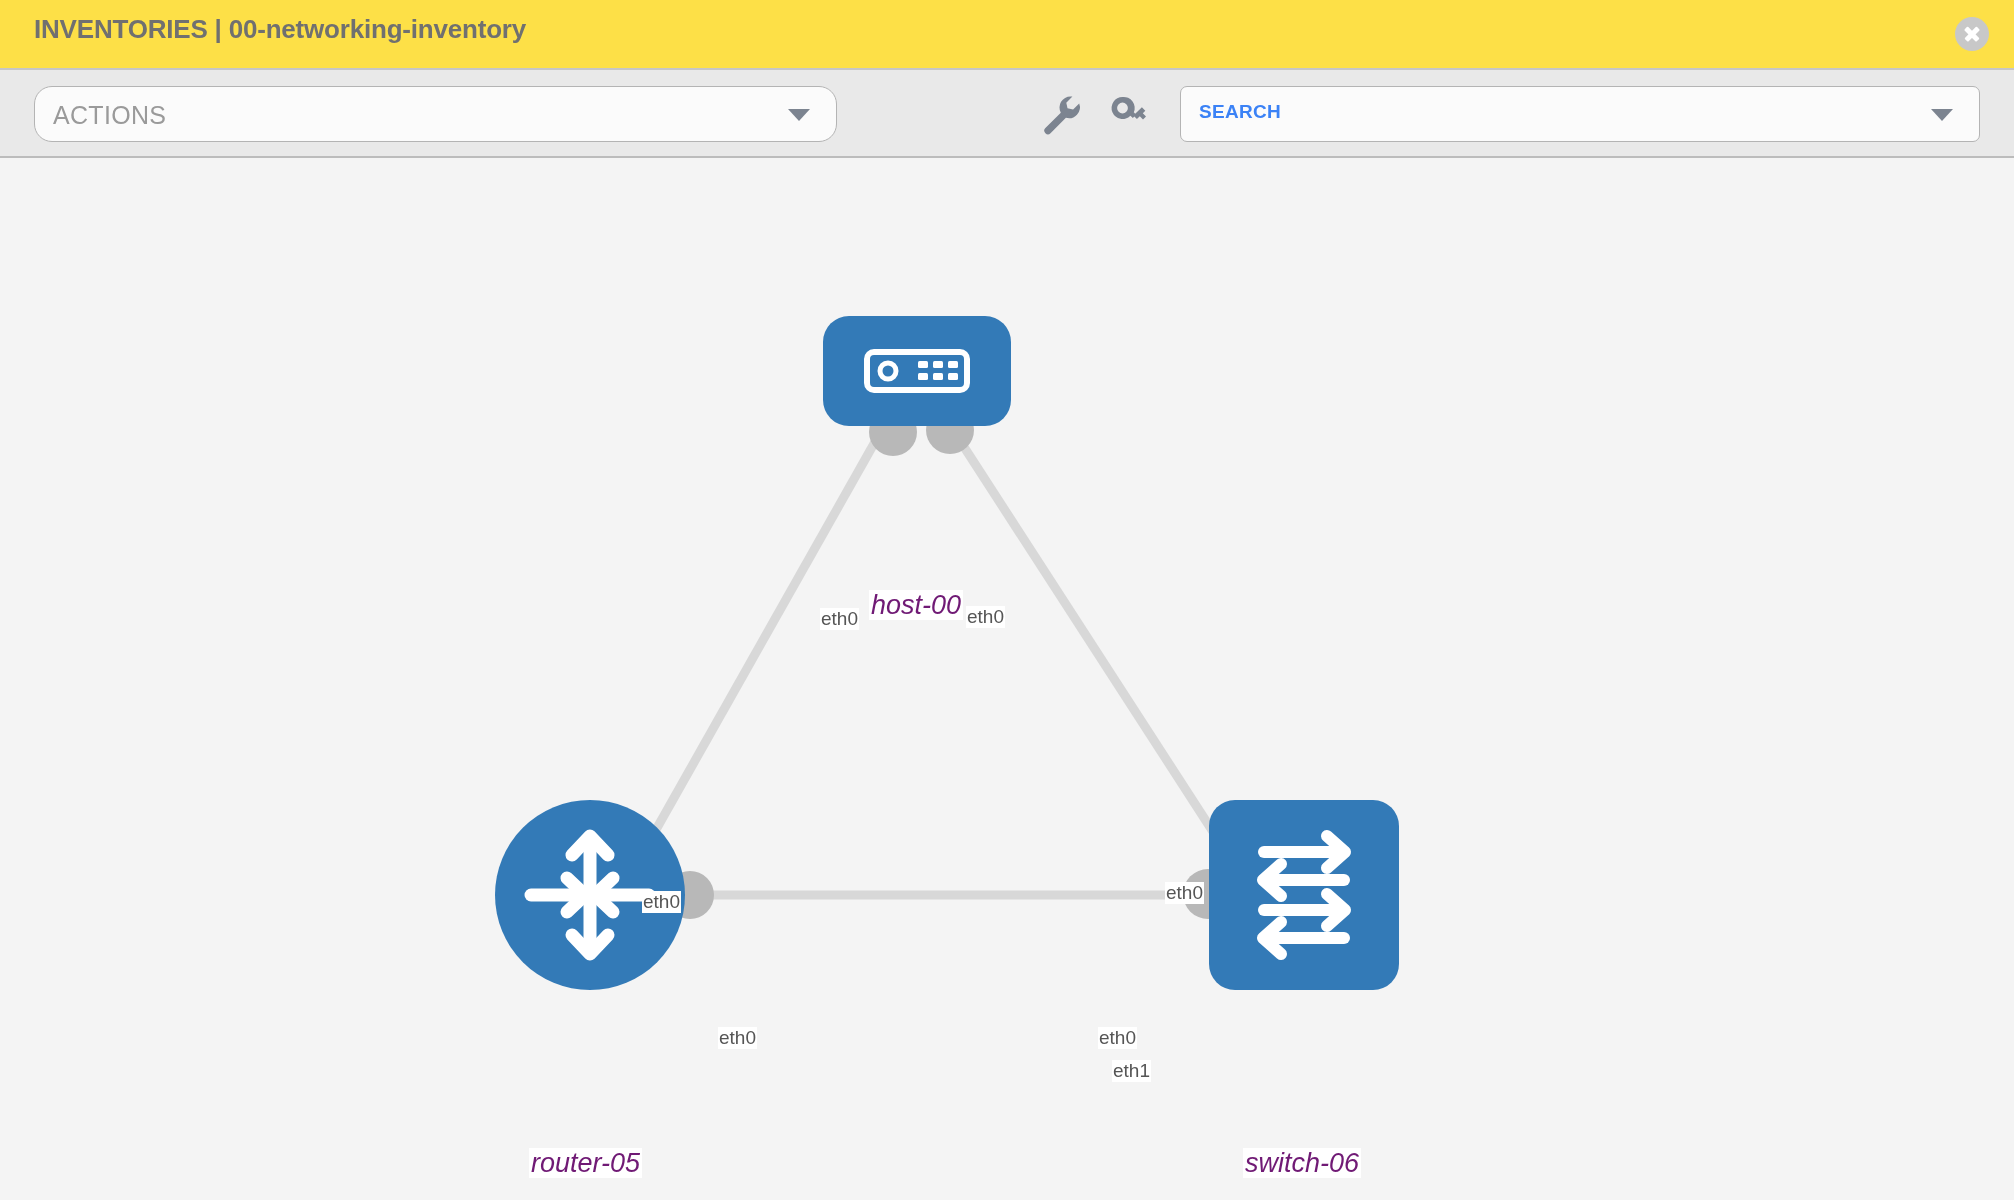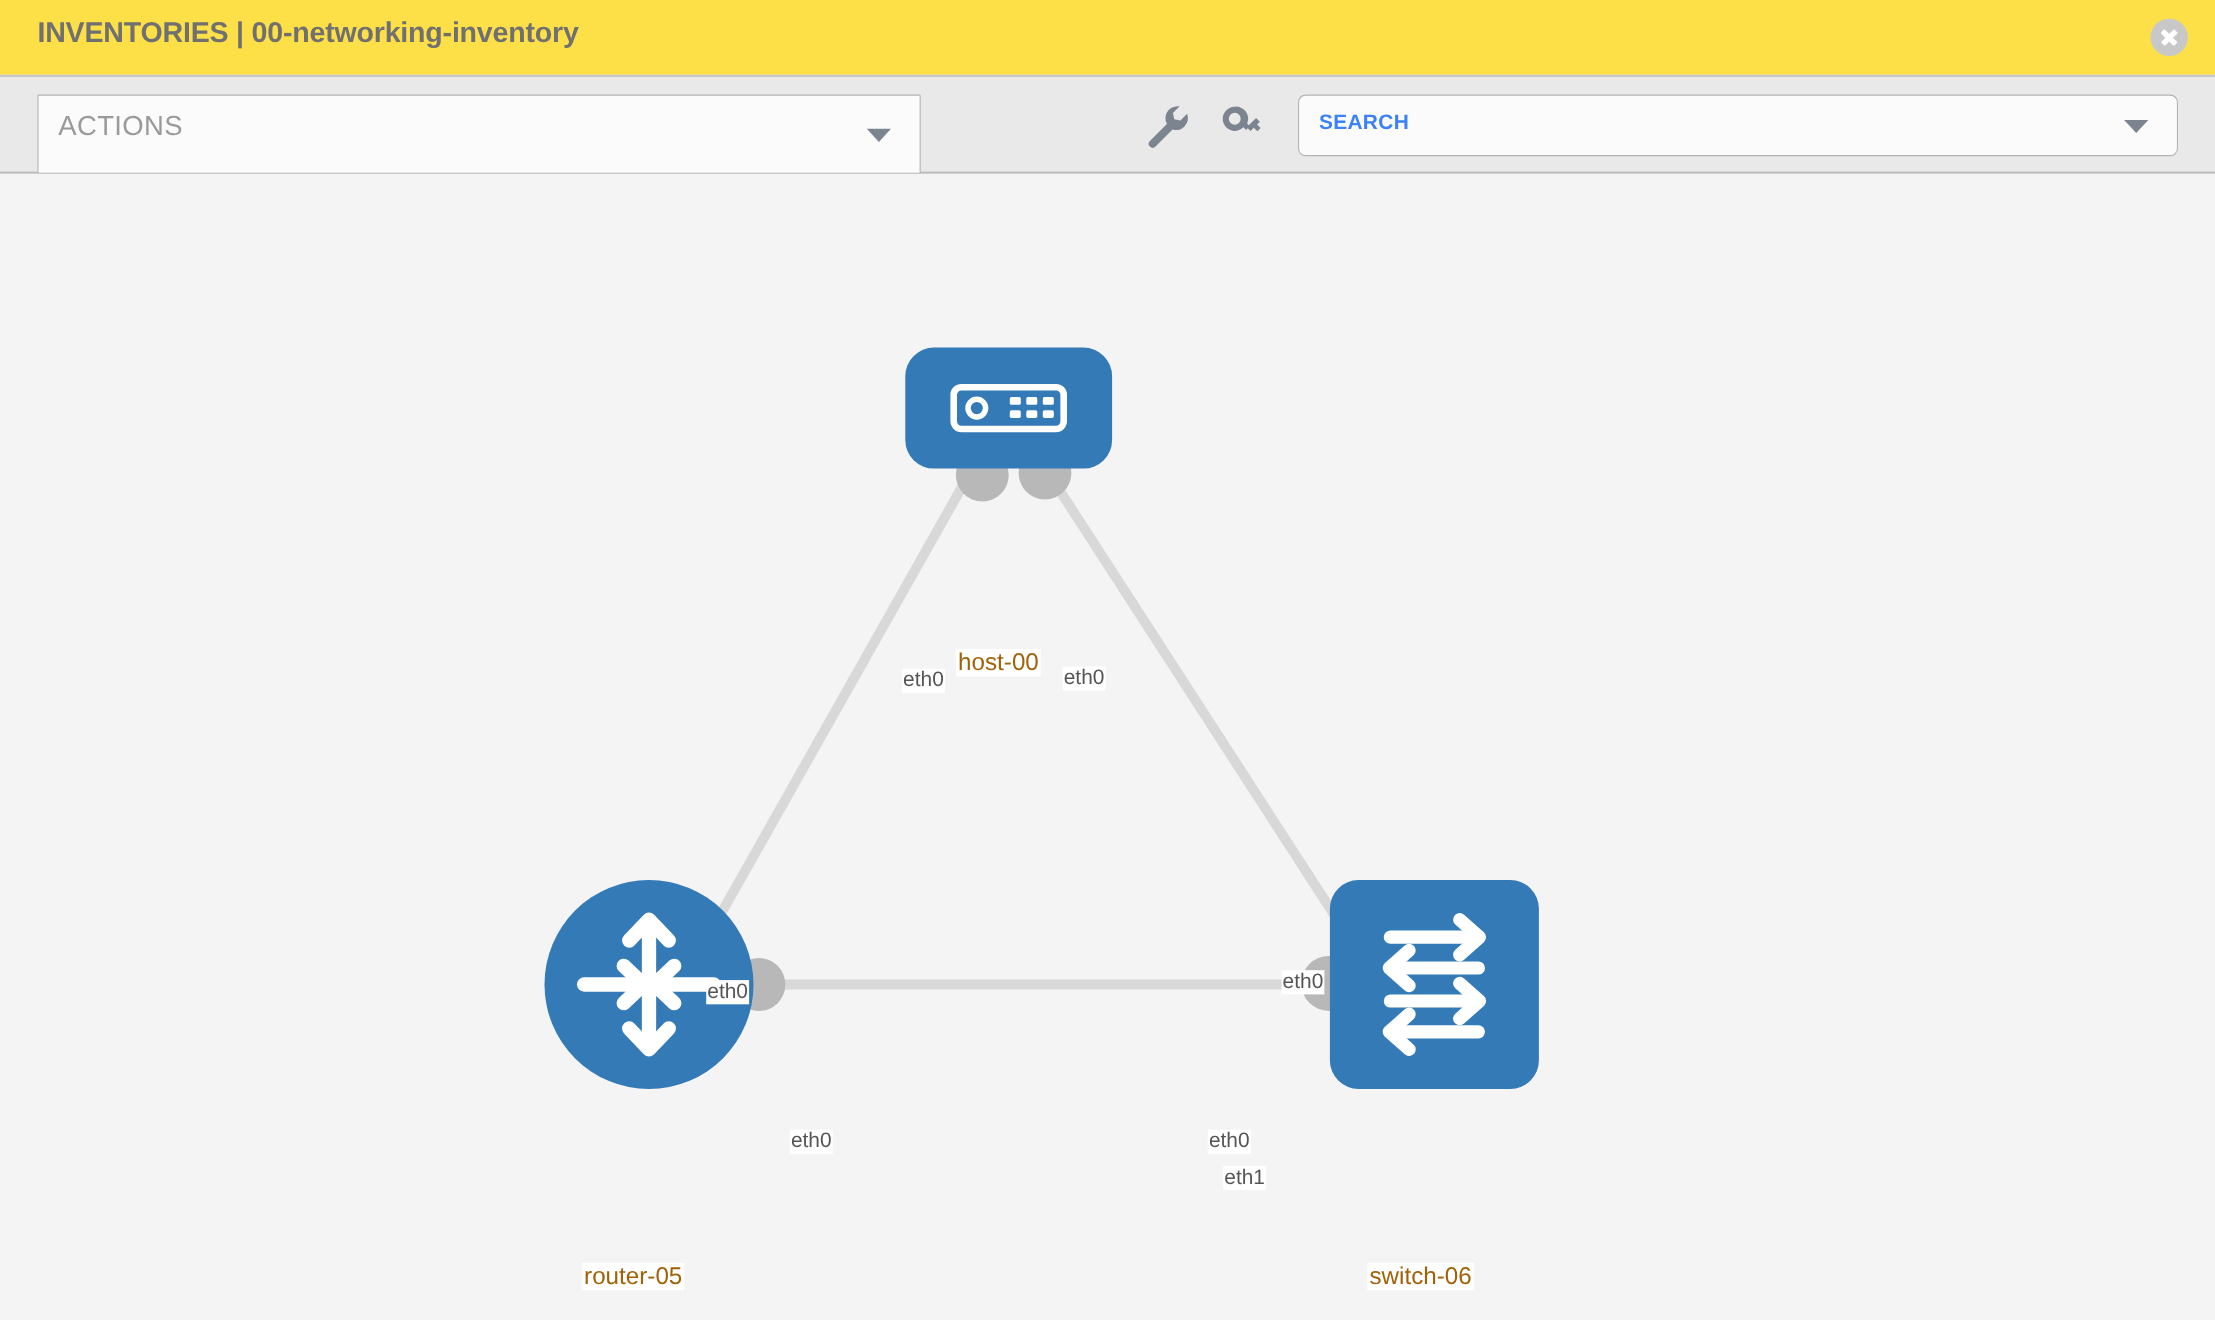--- a/index.html
+++ b/index.html
@@ -43,24 +43,24 @@
   
   .toolbar {
     position: absolute; left: 0; top: 68px;
     width: 2014px; height: 90px;
     background: #e9e9e9;
     border-top: 2px solid #c6c6c6;
     border-bottom: 2px solid #bcbcbc;
   }
   .actions-select {
     position: absolute; left: 34px; top: 16px;
-    width: 803px; height: 72px;
+    width: 803px; height: 56px;
     background: #fbfbfb;
     border: 1.6px solid #b4b4b4;
-    border-radius: 1px;
+    border-radius: 18px;
     cursor: pointer;
   }
   .actions-label {
     position: absolute; left: 18px; top: 14px;
     font-size: 25px; color: #9a9a9a;
     letter-spacing: 0.3px;
   }
   .caret {
     position: absolute; right: 26px; top: 50%;
     margin-top: -5px;
@@ -127,26 +127,27 @@
     left: 1209px; top: 642px;
     width: 190px; height: 190px;
     background: #337ab7;
     border-radius: 26px;
     cursor: pointer;
   }
   .node svg { display: block; width: 100%; height: 100%; }
 
   .node-label {
     position: absolute;
-    font-size: 22px;
-    color: #a16207;
+    font-size: 27px;
+    color: #701a75;
     background: #ffffff;
     white-space: nowrap;
     padding: 0 2px;
     line-height: 1.12;
+    font-style: italic;
   }
   .label-host   { left: 869px; top: 432px; }
   .label-router { left: 529px; top: 990px; }
   .label-switch { left: 1243px; top: 990px; }
 
   .port-label {
     position: absolute;
     font-size: 19px;
     color: #555555;
     background: #ffffff;

